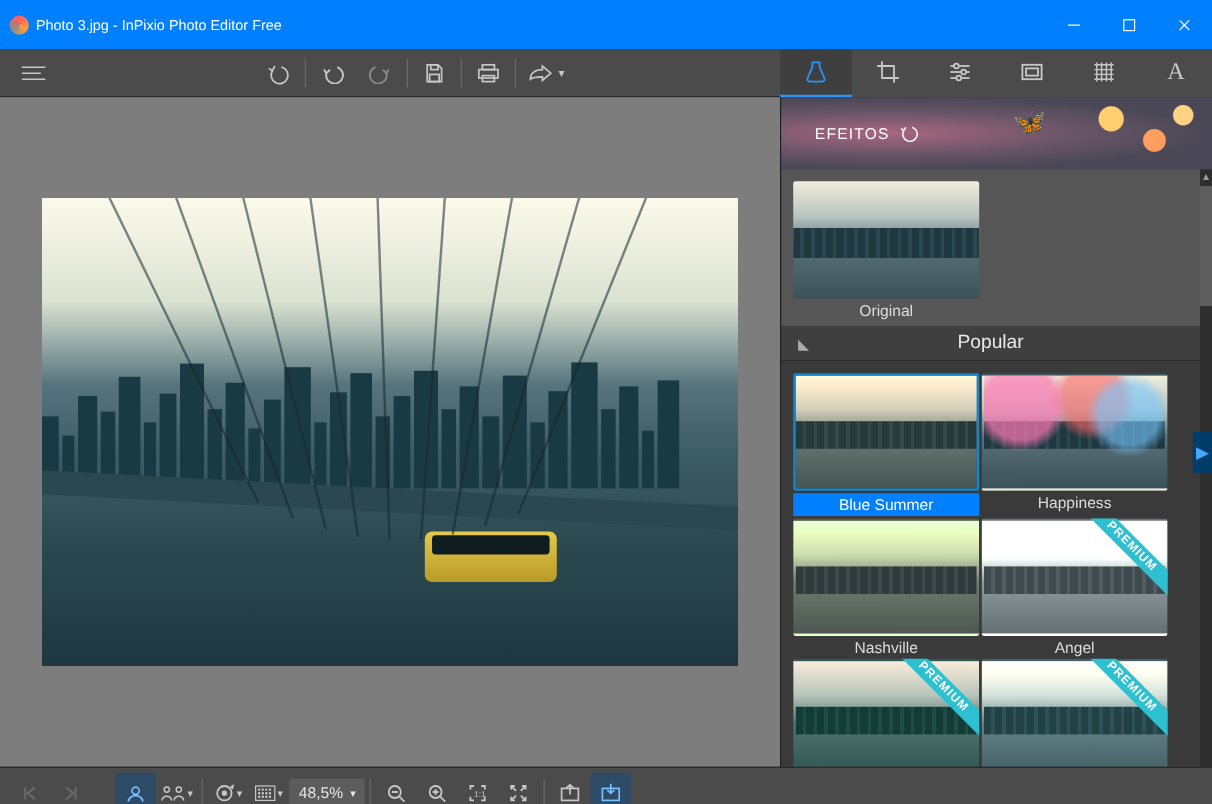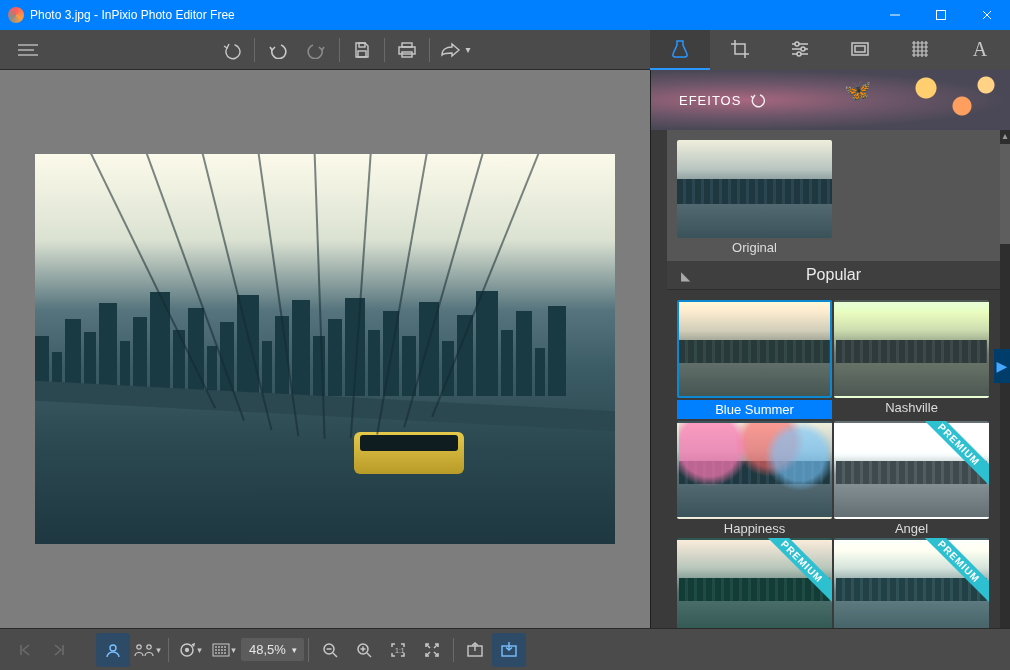--- a/index.html
+++ b/index.html
@@ -5,21 +5,21 @@
 * { margin: 0; padding: 0; box-sizing: border-box; }
 body {
   font-family: "Segoe UI", Tahoma, sans-serif;
   background: #1e1e1e;
   width: 1010px;
   height: 670px;
   overflow: hidden;
   font-size: 13px;
 }
 .titlebar {
-  height: 30px;
+  height: 41px;
   background: #007fff;
   display: flex;
   align-items: center;
   color: #fff;
   padding-left: 8px;
 }
 .titlebar .logo {
   width: 16px; height: 16px; margin-right: 6px;
   border-radius: 50%;
   background: conic-gradient(#ff5c5c, #ff9e3d, #8b8b8b, #ff5c5c);
@@ -163,21 +163,21 @@
 }
 .effects-header .flowers {
   position: absolute;
   right: 0; top: 0; bottom: 0;
   width: 120px;
   background: radial-gradient(circle at 30% 30%, #ffcf6f 0 10px, transparent 11px),
               radial-gradient(circle at 60% 60%, #ff9f5f 0 9px, transparent 10px),
               radial-gradient(circle at 80% 25%, #ffd285 0 8px, transparent 9px);
 }
 .rp-body { flex: 1; overflow: hidden; display: flex; }
-.rp-scroll { flex: 1; overflow: hidden; padding-left: 16px; }
+.rp-scroll { flex: 1; overflow: hidden; }
 .rp-thin-scroll {
   width: 10px;
   background: #2e2e2e;
   position: relative;
 }
 .rp-thin-scroll .thumb {
   position: absolute;
   left: 0; right: 0;
   top: 0;
   height: 100px;
@@ -508,26 +508,26 @@
           <span class="tri">◣</span>
           <span>Popular</span>
         </div>
 
         <div class="grid">
           <div class="thumb-card selected">
             <span class="img small sky-thumb blue-summer"></span>
             <span class="lbl">Blue Summer</span>
           </div>
           <div class="thumb-card">
+            <span class="img small sky-thumb happiness"></span>
+            <span class="lbl">Happiness</span>
+          </div>
+          <div class="thumb-card">
             <span class="img small sky-thumb nashville"></span>
             <span class="lbl">Nashville</span>
-          </div>
-          <div class="thumb-card">
-            <span class="img small sky-thumb happiness"></span>
-            <span class="lbl">Happiness</span>
           </div>
           <div class="thumb-card">
             <span class="img small sky-thumb angel"></span>
             <div class="premium-ribbon">
                 <span>PREMIUM</span>
               </div>
             <span class="lbl">Angel</span>
           </div>
           <div class="thumb-card">
             <span class="img small sky-thumb" style="filter:hue-rotate(-25deg) saturate(1.3)"></span>

